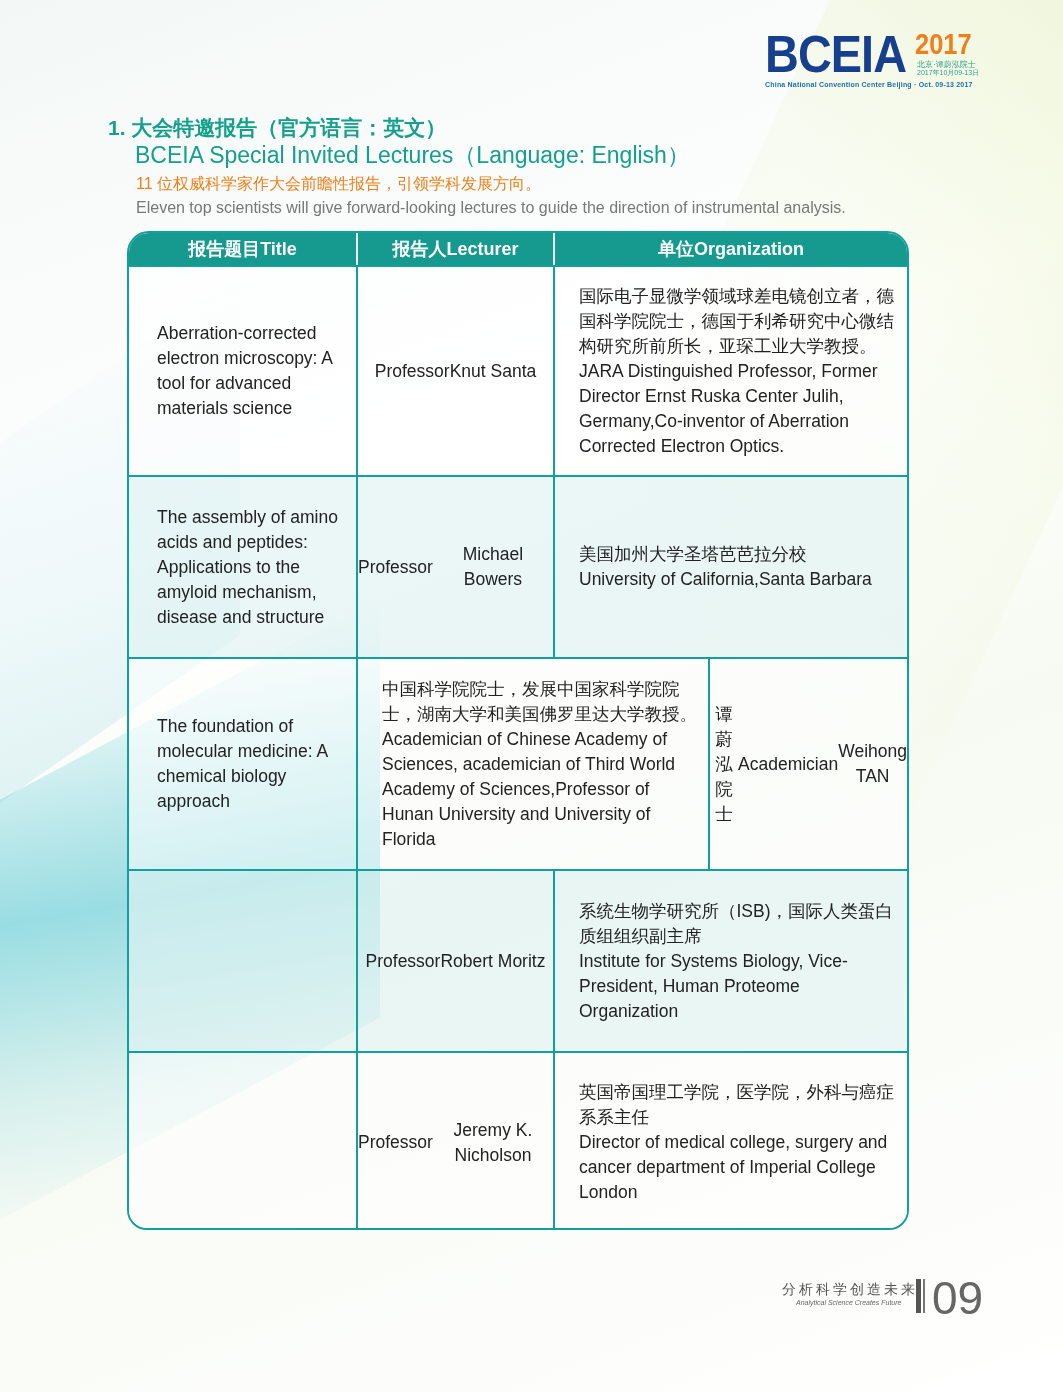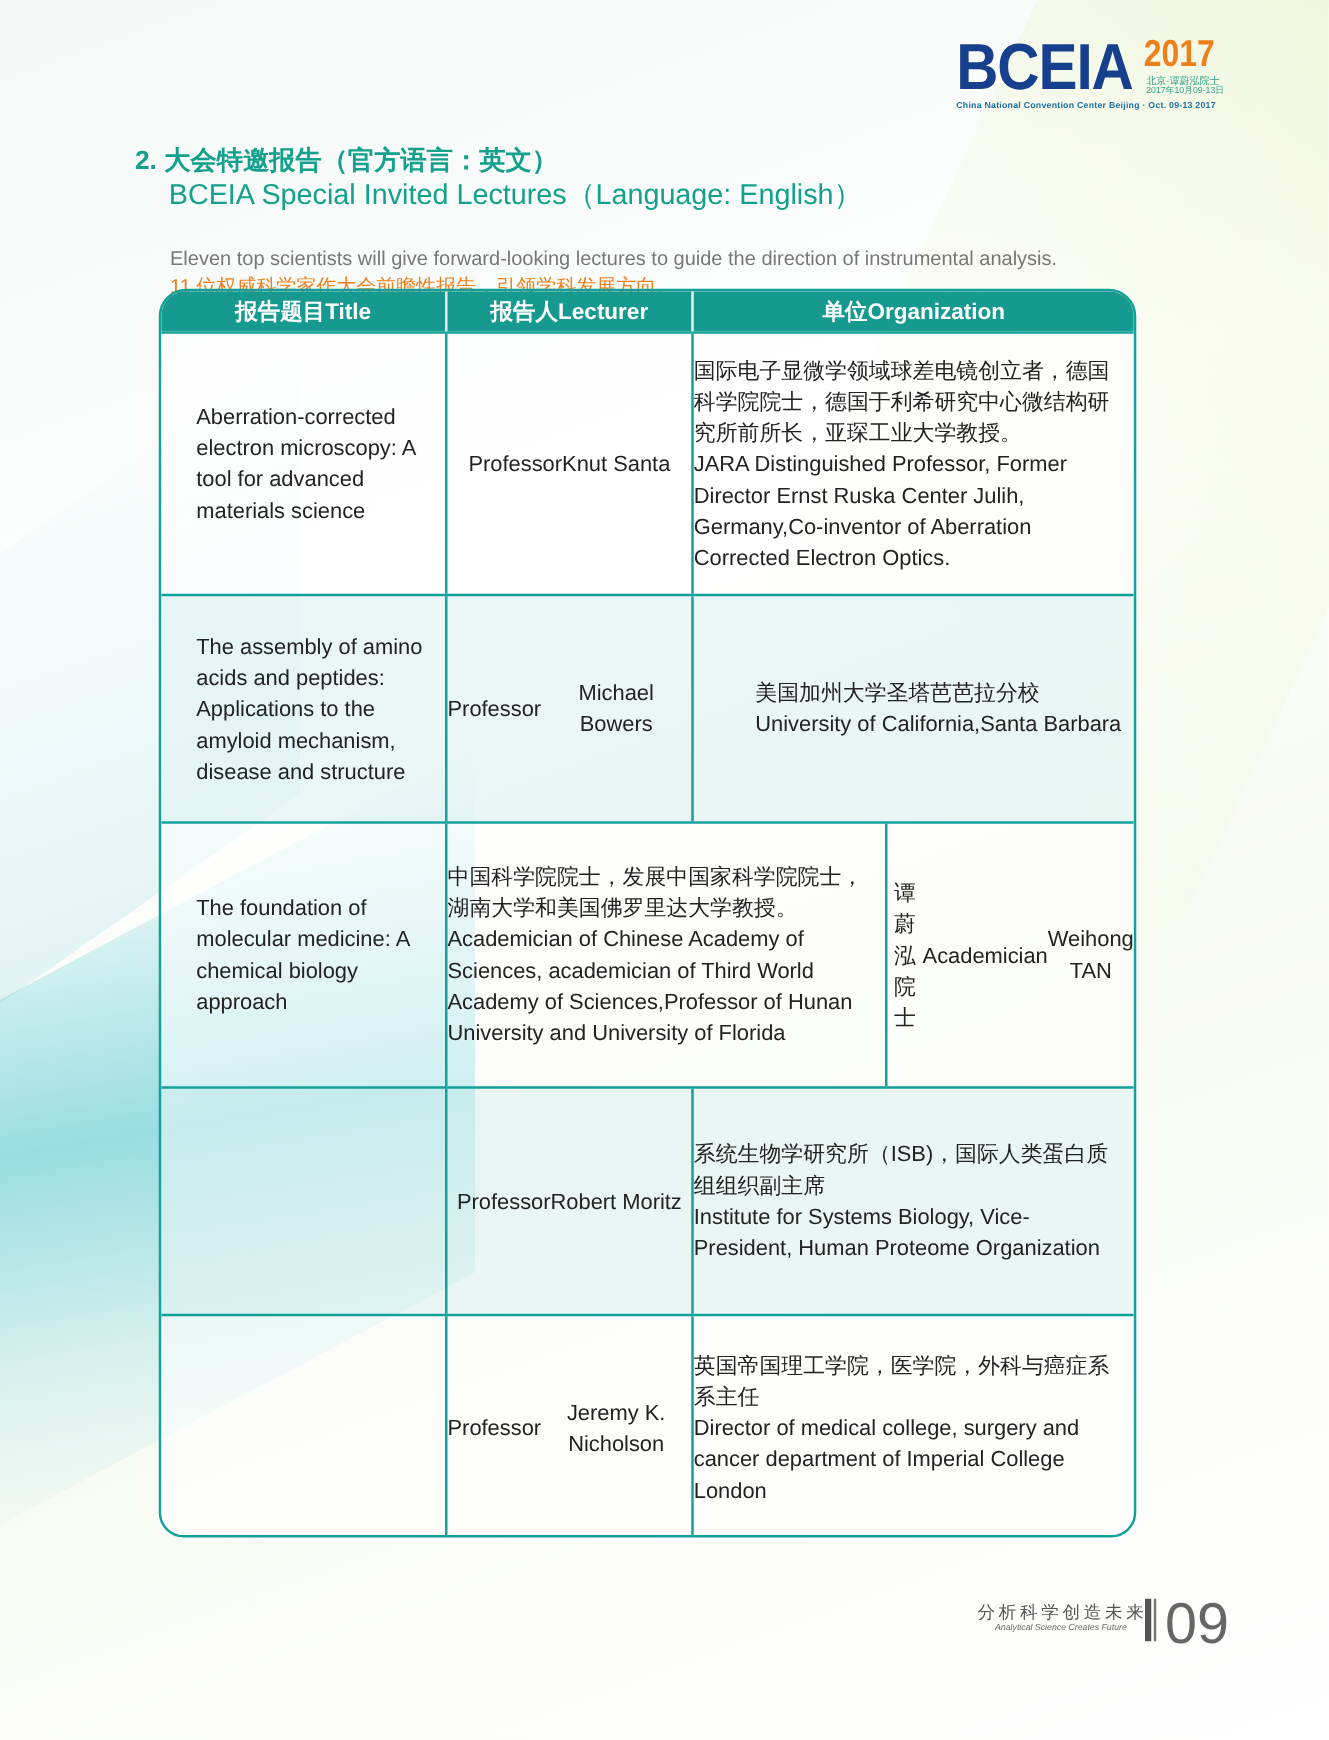--- a/index.html
+++ b/index.html
@@ -17,35 +17,35 @@
     transform:skewX(-25deg);}
   .logo{position:absolute;left:765px;top:28px;width:215px;height:64px;}
   .logo-main{position:absolute;left:0;top:0;font-size:52px;font-weight:bold;color:#163f8e;letter-spacing:-1px;
     font-family:"Liberation Sans",sans-serif;transform:scaleX(0.9);transform-origin:left;line-height:52px;}
   .logo-year{position:absolute;left:150px;top:0;font-size:30px;font-weight:bold;color:#ef7f1a;line-height:32px;transform:scaleX(0.85);transform-origin:left;}
   .logo-sub1{position:absolute;left:152px;top:32px;font-size:8px;color:#2aa08a;line-height:9px;}
   .logo-sub2{position:absolute;left:152px;top:41px;font-size:7px;color:#2aa08a;line-height:8px;}
   .logo-bottom{position:absolute;left:0;top:53px;font-size:7px;font-weight:bold;color:#1c6fa6;white-space:nowrap;letter-spacing:0.2px;}
   .h-cn{position:absolute;left:108px;top:114px;font-size:21px;font-weight:bold;color:#14a08c;}
   .h-en{position:absolute;left:135px;top:140px;font-size:23px;color:#14a08c;}
-  .sub-cn{position:absolute;left:136px;top:174px;font-size:16px;color:#ef7f1a;margin-top:45px;}
+  .sub-cn{position:absolute;left:136px;top:174px;font-size:16px;color:#ef7f1a;}
   .sub-en{position:absolute;left:136px;top:199px;font-size:16px;color:#777;}
   .table{position:absolute;left:127px;top:231px;width:782px;height:999px;border:2px solid #14a09a;border-radius:22px 22px 20px 20px;box-sizing:border-box;overflow:hidden;}
   .thead{display:flex;height:32px;background:#16998f;color:#fff;font-size:18px;font-weight:bold;}
   .th{display:flex;align-items:center;justify-content:center;border-right:2px solid #e8f5f3;box-sizing:border-box;}
   .th:last-child{border-right:none;}
   .c1{width:229px;}.c2{width:197px;}.c3{width:352px;}
   .row{display:flex;border-top:2px solid #14a09a;box-sizing:border-box;}
   .row.alt{background:rgba(225,242,242,0.65);}
   .row.white{background:rgba(255,255,255,0.55);}
   .td{box-sizing:border-box;border-right:2px solid #14a09a;font-size:17.5px;color:#222;line-height:25px;display:flex;align-items:center;}
   .td:last-child{border-right:none;}
   .td.title{padding:0 10px 0 28px;}
   .td.lect{justify-content:center;text-align:center;}
-  .td.org{padding:0 10px 0 0;justify-content:flex-end;}
+  .td.org{padding:0 10px 0 24px;}
   .footer{position:absolute;left:782px;top:1275px;height:46px;}
   .slogan{position:absolute;left:0;top:6px;font-size:14px;color:#555;letter-spacing:3px;font-family:"DejaVu Serif",serif;white-space:nowrap;}
   .slogan-en{position:absolute;left:14px;top:24px;font-size:7px;color:#666;font-style:italic;white-space:nowrap;}
   .bar{position:absolute;left:134px;top:4px;width:5px;height:34px;background:#555;}
   .bar2{position:absolute;left:141px;top:4px;width:2px;height:34px;background:#777;}
   .pageno{position:absolute;left:150px;top:-4px;font-size:46px;color:#666;}
 </style>
 </head>
 <body>
 
@@ -54,21 +54,21 @@
 <div class="bg bg1"></div>
 
 <div class="logo">
   <div class="logo-main">BCEIA</div>
   <div class="logo-year">2017</div>
   <div class="logo-sub1">北京·谭蔚泓院士</div>
   <div class="logo-sub2">2017年10月09-13日</div>
   <div class="logo-bottom">China National Convention Center Beijing · Oct. 09-13 2017</div>
 </div>
 
-<div class="h-cn">2. 大会特邀报告（官方语言：英文）</div>
+<div class="h-cn">1. 大会特邀报告（官方语言：英文）</div>
 <div class="h-en">BCEIA Special Invited Lectures（Language: English）</div>
 <div class="sub-cn">11 位权威科学家作大会前瞻性报告，引领学科发展方向。</div>
 <div class="sub-en">Eleven top scientists will give forward-looking lectures to guide the direction of instrumental analysis.</div>
 
 <div class="table">
   <div class="thead">
     <div class="th c1">报告题目Title</div>
     <div class="th c2">报告人Lecturer</div>
     <div class="th c3">单位Organization</div>
   </div>

